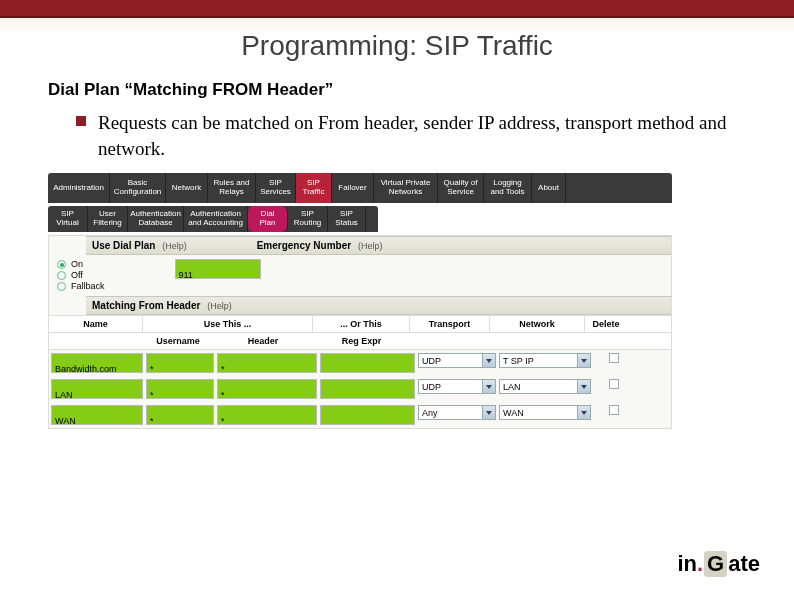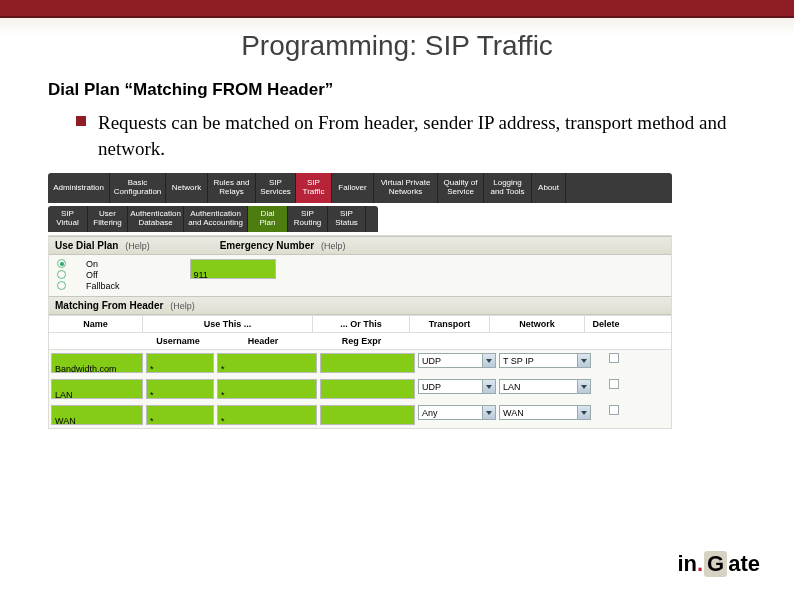--- a/index.html
+++ b/index.html
@@ -103,57 +103,59 @@
     font-size: 8px;
     display: flex;
     align-items: center;
     justify-content: center;
     text-align: center;
     padding: 2px 4px;
     border-right: 1px solid #222;
     line-height: 1.1;
   }
   .tabrow2 .tab.active {
-    background: #4d7c0f;
+    background: #be185d;
+    border-radius: 6px;
   }
   .panel {
     background: #f8f8f5;
     border: 1px solid #dcdcd6;
     margin-top: 3px;
     padding: 0;
   }
   .greybar {
     background: linear-gradient(#eaeae4, #dedecf);
     padding: 3px 6px;
     font-weight: bold;
     font-size: 10px;
     color: #000;
     border-top: 1px solid #c7c7be;
     border-bottom: 1px solid #c7c7be;
     display: flex;
     gap: 70px;
+    margin-left: 37px;
   }
   .help {
     font-weight: normal;
     color: #555;
     font-size: 9px;
     margin-left: 4px;
   }
   .form-row {
     display: flex;
     padding: 4px 8px;
     gap: 70px;
   }
   .radios {
     font-size: 9px;
   }
   .radios label {
     display: flex;
-    align-items: flex-start;
-    gap: 20px;
+    align-items: flex-end;
+    gap: 5px;
     margin-bottom: 1px;
   }
   .radio {
     width: 9px; height: 9px;
     border: 1px solid #6b8;
     border-radius: 50%;
     display: inline-flex;
     align-items: center;
     justify-content: center;
   }

